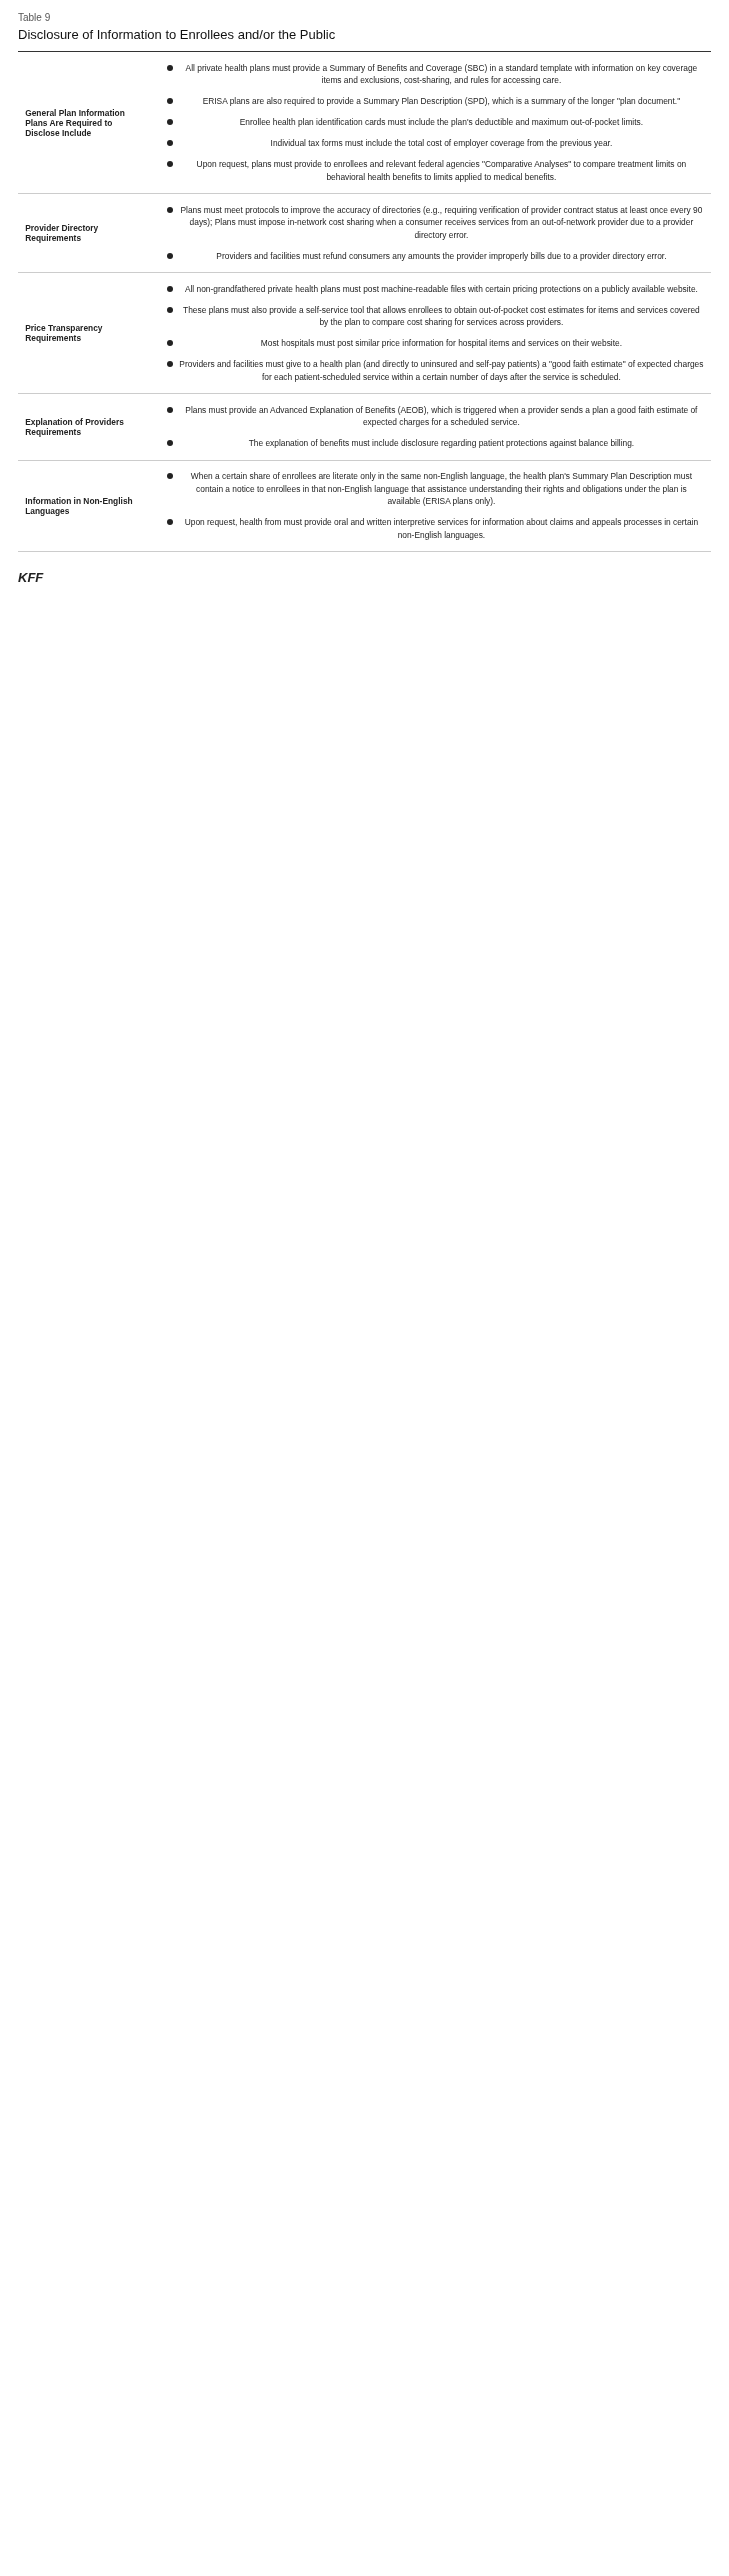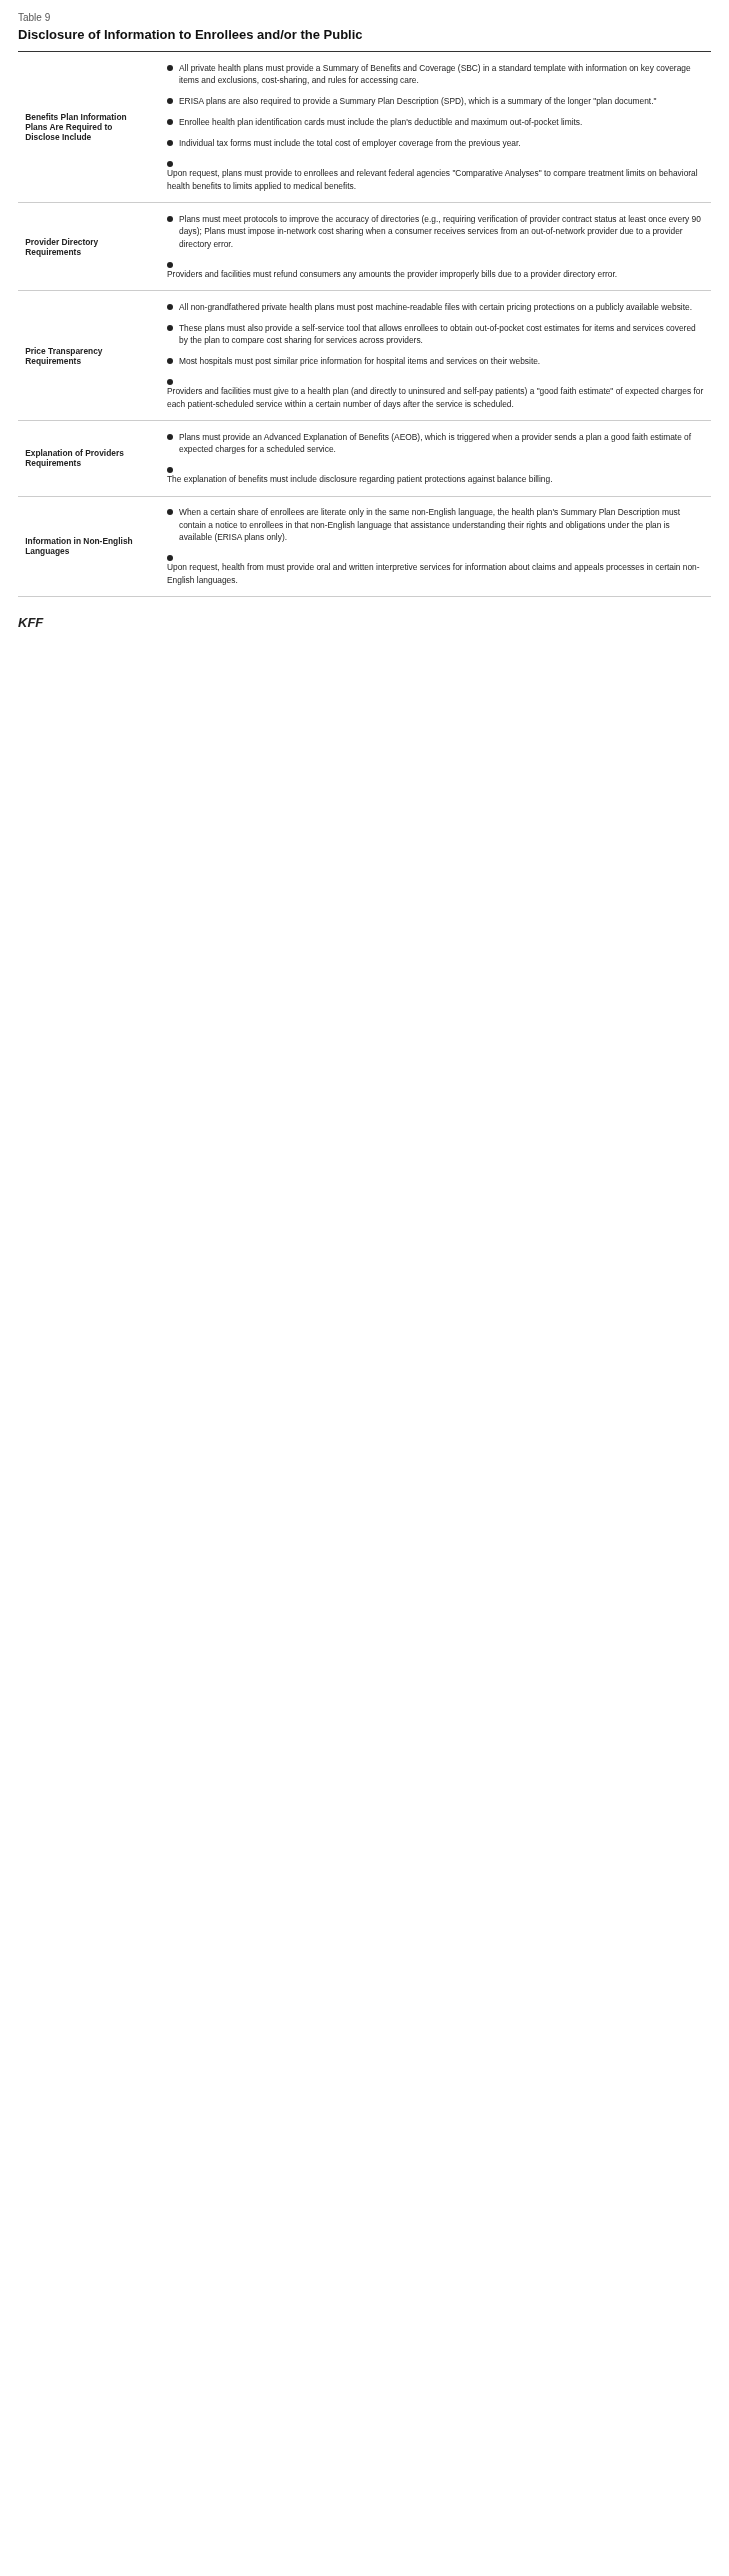--- a/index.html
+++ b/index.html
@@ -12,21 +12,21 @@
       padding: 12px 18px 36px 18px;
     }
     .table-label {
       font-size: 10px;
       color: #555;
       margin-bottom: 3.6px;
       font-family: Arial, sans-serif;
     }
     .page-title {
       font-size: 13px;
-      font-weight: bold;
+      font-weight: normal;
       font-family: Arial, sans-serif;
       margin-bottom: 9.6px;
       color: #111;
     }
     table {
       width: 100%;
       border-collapse: collapse;
       border-top: 1.2px solid #333;
     }
     tr {
@@ -52,56 +52,56 @@
       display: flex;
       align-items: flex-start;
       margin-bottom: 8.4px;
       font-family: Arial, sans-serif;
       font-size: 8.4px;
       line-height: 1.5;
       color: #222;
     }
     .bullet-item:last-child {
       margin-bottom: 0;
-      flex-direction: column;
     }
     .bullet-dot {
       width: 6px;
       height: 6px;
       min-width: 6px;
       min-height: 6px;
       background: #222;
       border-radius: 50%;
       margin-top: 3px;
       margin-right: 6px;
       display: inline-block;
     }
     .bullet-text {
       flex: 1;
+      text-align: center;
     }
     .kff-logo {
       text-align: left;
       margin-top: 18px;
       font-size: 13px;
       font-weight: bold;
       font-family: Arial, sans-serif;
       color: #222;
       font-style: italic;
     }
   </style>
 </head>
 <body>
 
 <div class="table-label">Table 9</div>
 <div class="page-title">Disclosure of Information to Enrollees and/or the Public</div>
 
 <table>
   <tbody id="table-body">
   <tr>
-        <td class="col-left">Benefits Plan Information Plans Are Required to Disclose Include</td>
+        <td class="col-left">General Plan Information Plans Are Required to Disclose Include</td>
         <td class="col-right">
           <div class="bullet-item">
             <span class="bullet-dot"></span>
             <span class="bullet-text">All private health plans must provide a Summary of Benefits and Coverage (SBC) in a standard template with information on key coverage items and exclusions, cost-sharing, and rules for accessing care.</span>
           </div>
           <div class="bullet-item">
             <span class="bullet-dot"></span>
             <span class="bullet-text">ERISA plans are also required to provide a Summary Plan Description (SPD), which is a summary of the longer "plan document."</span>
           </div>
           <div class="bullet-item">

